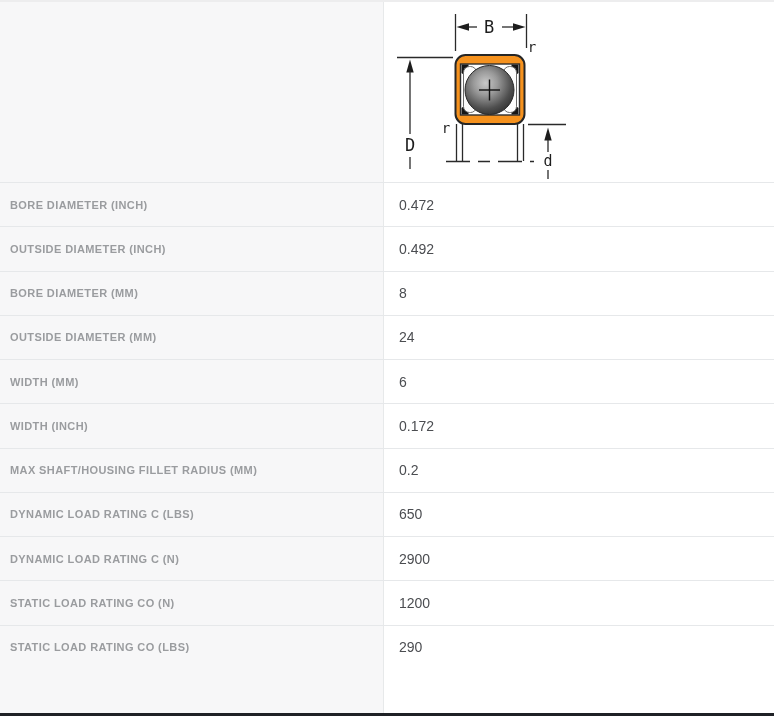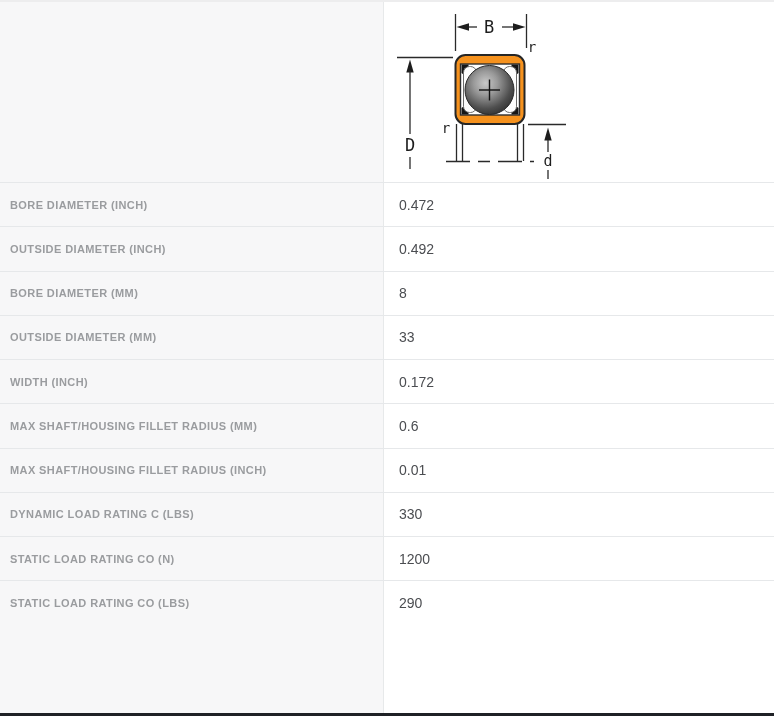--- a/index.html
+++ b/index.html
@@ -131,44 +131,48 @@
       <div class="cell-value">0.492</div>
     </div>
 
     <div class="spec-row">
       <div class="cell-label">BORE DIAMETER (MM)</div>
       <div class="cell-value">8</div>
     </div>
 
     <div class="spec-row">
       <div class="cell-label">OUTSIDE DIAMETER (MM)</div>
-      <div class="cell-value">33</div>
+      <div class="cell-value">24</div>
     </div>
 
+    <div class="spec-row">
+      <div class="cell-label">WIDTH (MM)</div>
+      <div class="cell-value">6</div>
+    </div>
 
     <div class="spec-row">
       <div class="cell-label">WIDTH (INCH)</div>
       <div class="cell-value">0.172</div>
     </div>
 
     <div class="spec-row">
       <div class="cell-label">MAX SHAFT/HOUSING FILLET RADIUS (MM)</div>
-      <div class="cell-value">0.6</div>
+      <div class="cell-value">0.2</div>
+    </div>
+
+
+    <div class="spec-row">
+      <div class="cell-label">DYNAMIC LOAD RATING C (LBS)</div>
+      <div class="cell-value">650</div>
     </div>
 
     <div class="spec-row">
-      <div class="cell-label">MAX SHAFT/HOUSING FILLET RADIUS (INCH)</div>
-      <div class="cell-value">0.01</div>
+      <div class="cell-label">DYNAMIC LOAD RATING C (N)</div>
+      <div class="cell-value">2900</div>
     </div>
-
-    <div class="spec-row">
-      <div class="cell-label">DYNAMIC LOAD RATING C (LBS)</div>
-      <div class="cell-value">330</div>
-    </div>
-
 
     <div class="spec-row">
       <div class="cell-label">STATIC LOAD RATING CO (N)</div>
       <div class="cell-value">1200</div>
     </div>
 
     <div class="spec-row">
       <div class="cell-label">STATIC LOAD RATING CO (LBS)</div>
       <div class="cell-value">290</div>
     </div>

